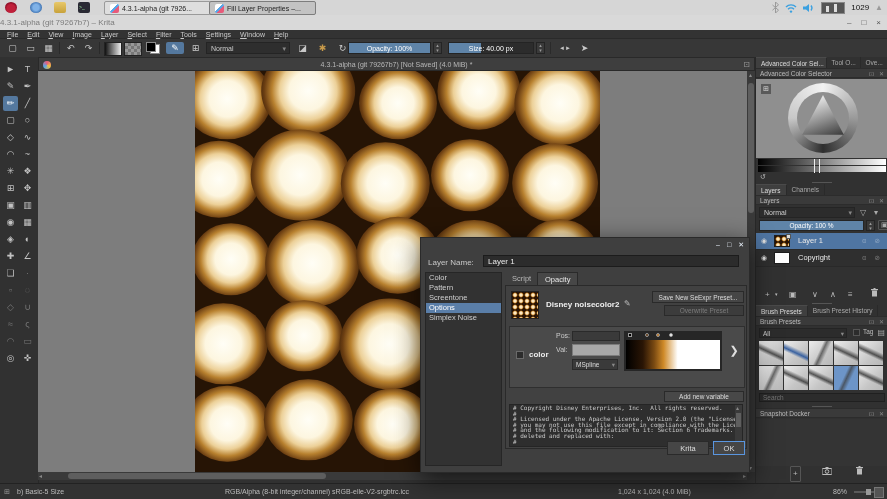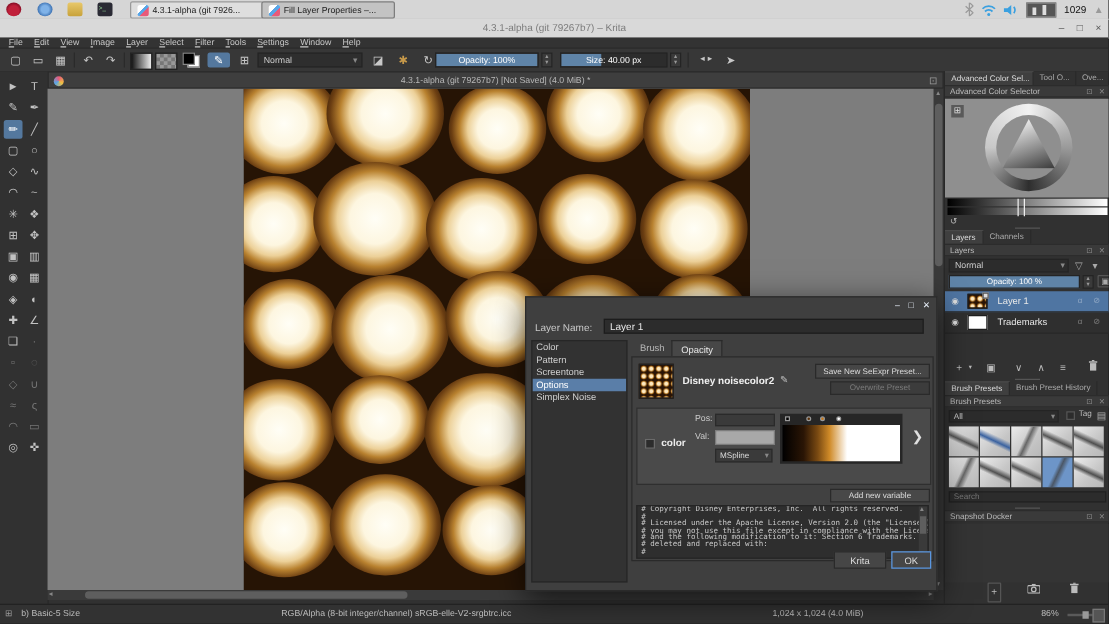--- a/index.html
+++ b/index.html
@@ -19,21 +19,21 @@
     padding:0 5px;background:#dedede;border:1px solid #9a9a9a;border-radius:2px;color:#202020;font-size:7px;white-space:nowrap;overflow:hidden;}
   .task-btn.active{background:#c3c3c3;border-color:#7d7d7d;}
   .krita-mini{width:9px;height:9px;border-radius:2px;background:linear-gradient(135deg,#fff 40%,#58a6e8 40% 60%,#e85a7a 60%);flex:0 0 auto;}
   #tray-right{right:4px;top:0;height:15px;display:flex;align-items:center;gap:6px;color:#2a2a2a;}
   #cpu-widget{width:22px;height:10px;background:#555;border:1px solid #888;position:relative;}
   #cpu-widget i{position:absolute;bottom:1px;width:3px;background:#ddd;}
   #tray-time{font-size:8px;color:#111;}
   #tray-eject{color:#9a9a9a;font-size:8px;}
   
   #titlebar{left:0;top:15px;width:887px;height:15px;background:#d9d9d9;border-bottom:1px solid #aaa;}
-  #win-title{width:100%;text-align:center;line-height:15px;color:#7c7c7c;font-size:8px;}
+  #win-title{width:100%;line-height:15px;color:#7c7c7c;font-size:8px;}
   #win-controls{position:absolute;right:6px;top:0;height:15px;display:flex;gap:10px;align-items:center;color:#555;font-size:8px;}
   
   #menubar{left:0;top:30px;width:887px;height:9px;background:#333;border-bottom:1px solid #2a2a2a;display:flex;align-items:center;gap:9px;padding-left:7px;box-sizing:border-box;}
   .menu-item{font-size:7px;color:#c8c8c8;}
   .menu-item::first-letter{text-decoration:underline;}
   #toolbar{left:0;top:39px;width:887px;height:18px;background:#373737;border-bottom:1px solid #262626;}
   .tb-ico{position:absolute;top:3px;width:13px;height:12px;color:#c8c8c8;font-size:9px;line-height:12px;text-align:center;}
   .tb-sep{position:absolute;top:3px;width:1px;height:12px;background:#2a2a2a;}
   #tb-grad{left:104px;width:16px;background:linear-gradient(90deg,#111,#eee);border:1px solid #222;}
   #tb-pattern{left:124px;width:16px;background:repeating-conic-gradient(#777 0 25%,#999 0 50%) 0 0/6px 6px;border:1px solid #222;}
@@ -395,21 +395,21 @@
           <div class="eye">◉</div>
           <div class="thumb noise-thumb"></div>
           <div class="badge"></div>
           <div class="lname">Layer 1</div>
           <div class="rico" style="right: 22px;">α</div>
           <div class="rico" style="right: 8px;">⊘</div>
         </div>
         <div class="layer-row" style="top: 193px;">
           <div class="eye">◉</div>
           <div class="thumb" style="background: rgb(255, 255, 255);"></div>
-          <div class="lname">Trademarks</div>
+          <div class="lname">Copyright</div>
           <div class="rico" style="right: 22px;">α</div>
           <div class="rico" style="right: 8px;">⊘</div>
         </div>
       </div>
     <div class="abs" id="layer-btns" style="top:231px">
       <span style="left:9px">+</span>
       <span style="left:19px;font-size:5px">▾</span>
       <span style="left:33px">▣</span>
       <span style="left:56px">∨</span>
       <span style="left:74px">∧</span>
@@ -499,21 +499,21 @@
     </div>
     <span id="dlg-lname-label">Layer Name:</span>
     <input id="dlg-lname-input" value="Layer 1" style="">
     <div id="gen-list">
         <div class="gen-item">Color</div>
         <div class="gen-item">Pattern</div>
         <div class="gen-item">Screentone</div>
         <div class="gen-item selected">Options</div>
         <div class="gen-item">Simplex Noise</div>
       </div>
-    <span class="dlg-tab" id="tab-script" style="left:84px">Brush</span>
+    <span class="dlg-tab" id="tab-script" style="left:84px">Script</span>
     <span class="dlg-tab active" id="tab-options" style="left:116px">Opacity</span>
     <div id="tab-pane">
       <div id="preset-thumb" class="noise-thumb"></div>
       <span id="preset-name">Disney noisecolor2</span>
       <span id="preset-edit">✎</span>
       <span class="dlg-btn" id="btn-save">Save New SeExpr Preset...</span>
       <span class="dlg-btn" id="btn-overwrite">Overwrite Preset</span>
       <div id="var-panel">
         <span id="var-check"></span>
         <span id="var-name">color</span>

